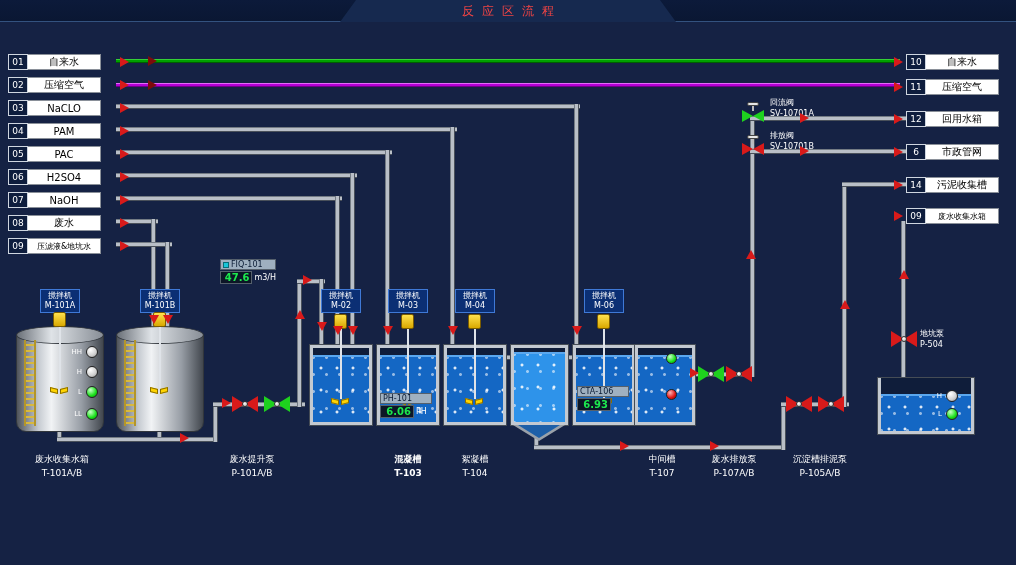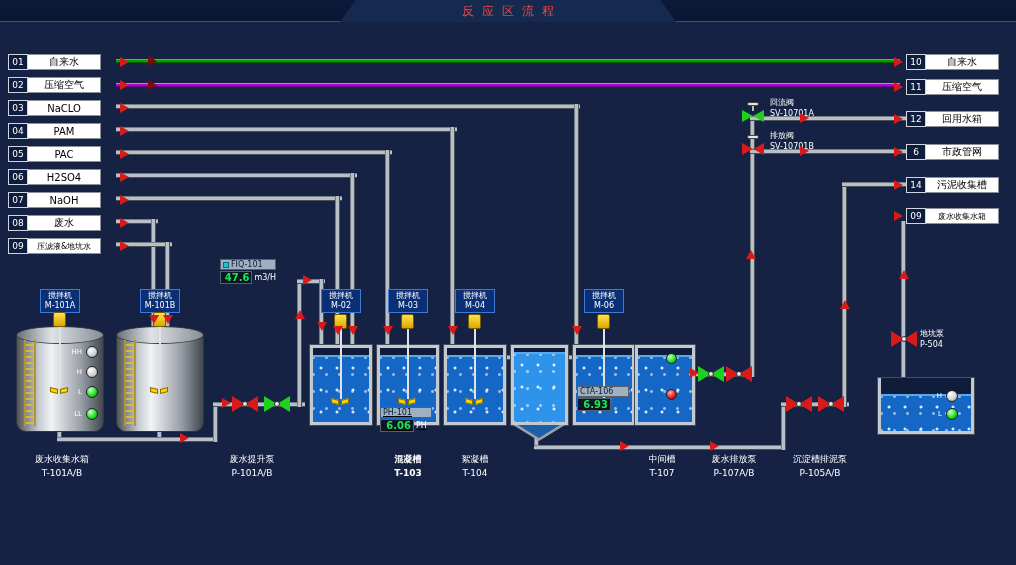--- a/index.html
+++ b/index.html
@@ -396,21 +396,21 @@
   <div class="meter" style="left:220px;top:259px;">
     <div class="mname">
         <span class="micon"></span>
         <span>FIQ-101</span>
       </div>
     <div class="mrow">
         <span class="mval">47.6</span>
         <span class="munit">m3/H</span>
       </div>
   </div>
-  <div class="meter" style="left:380px;top:407px;width:52px;text-decoration:underline;">
+  <div class="meter" style="left:380px;top:393px;width:52px;">
     <div class="mname">
         <span>PH-101</span>
       </div>
     <div class="mrow">
         <span class="mval">6.06</span>
         <span class="munit">PH</span>
       </div>
   </div>
   <div class="meter" style="left:577px;top:386px;width:52px;">
     <div class="mname">

